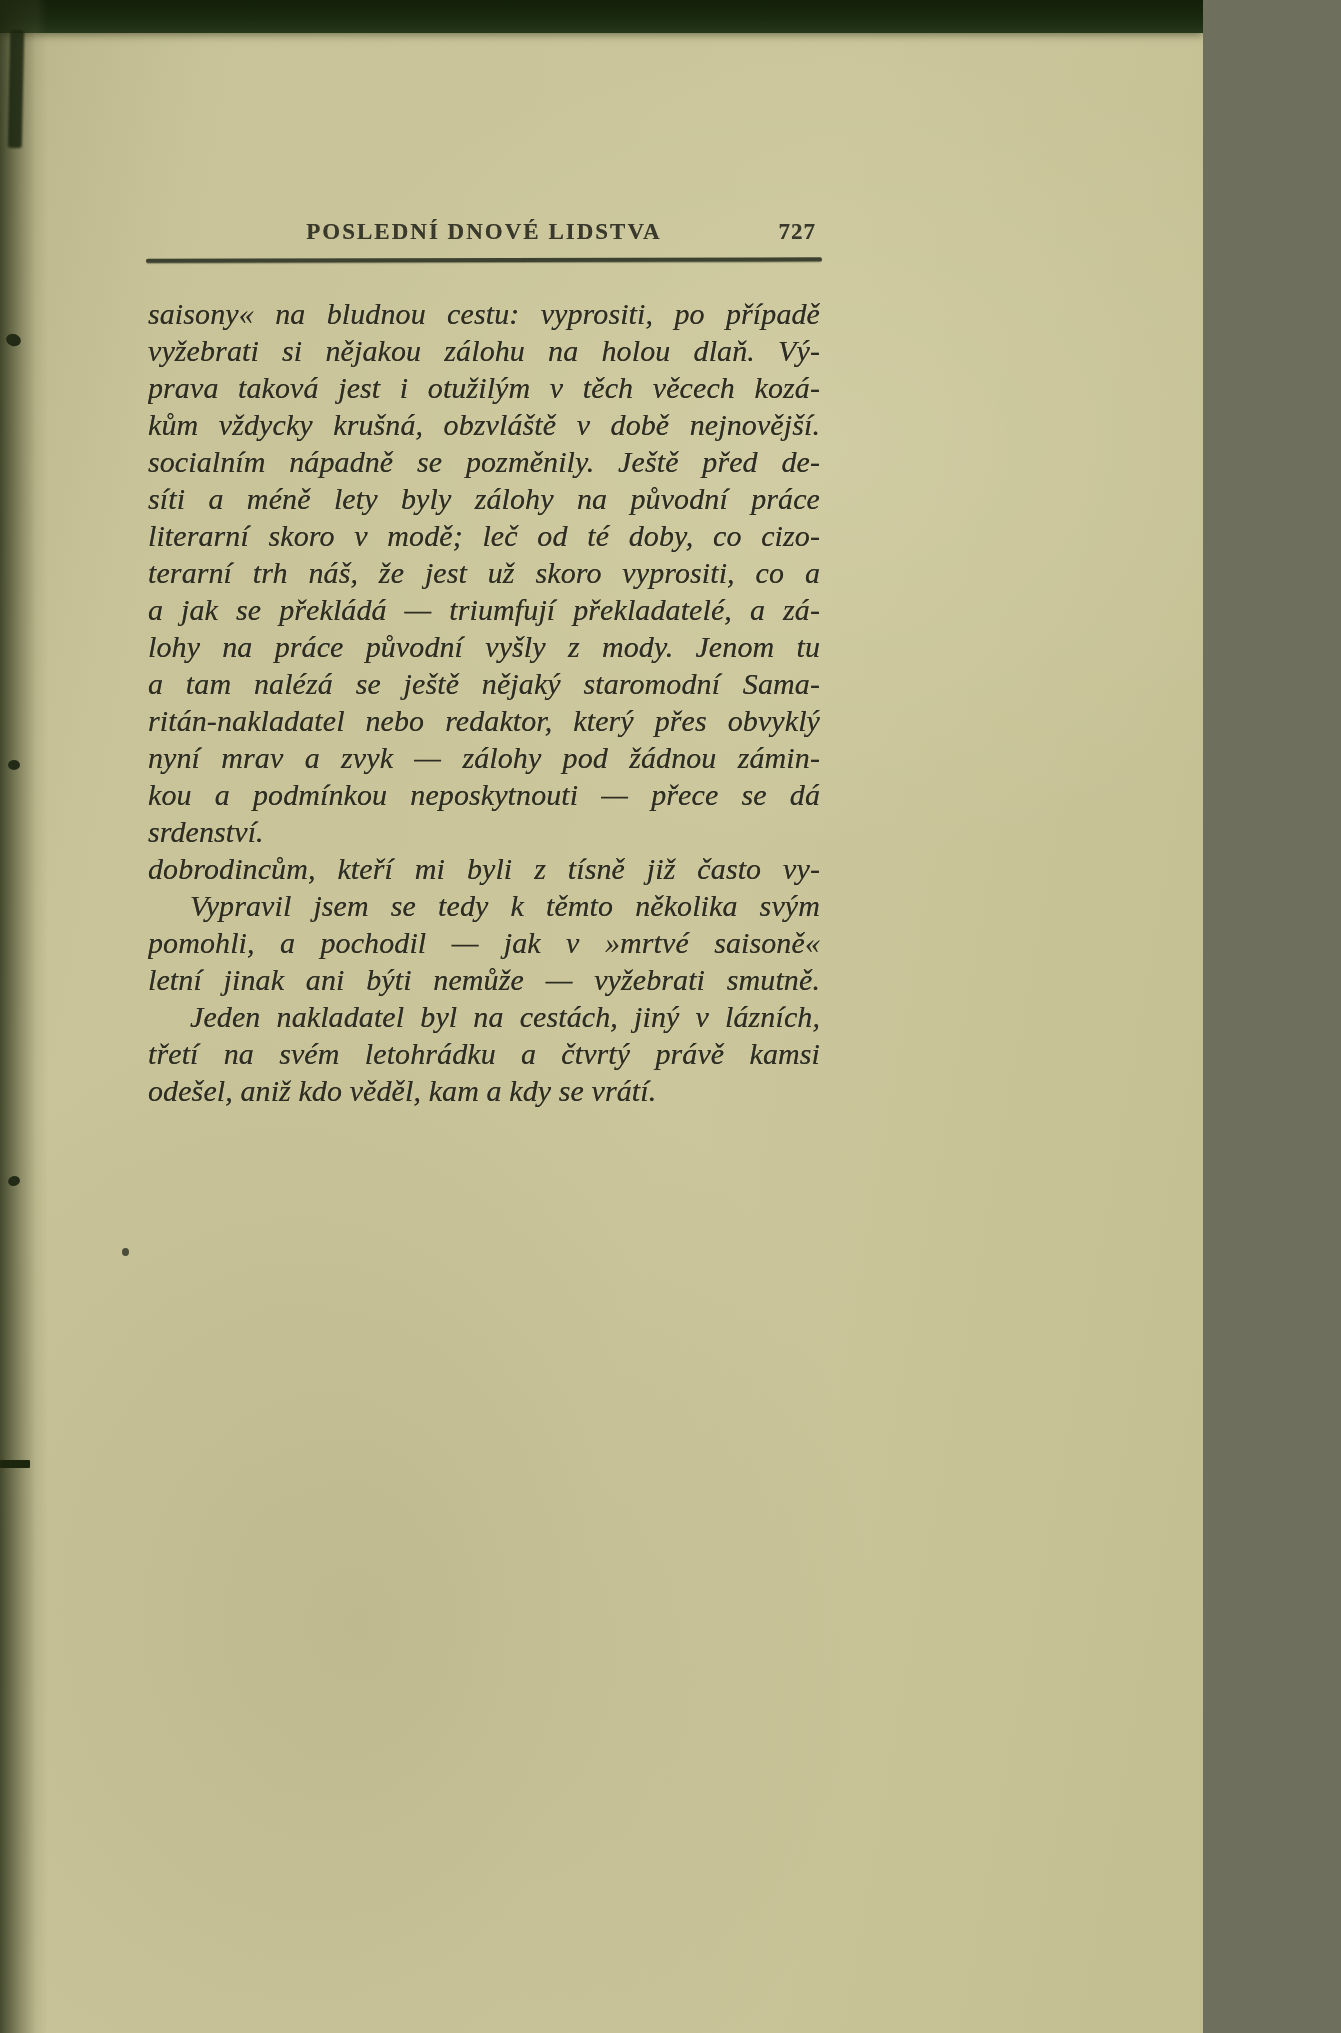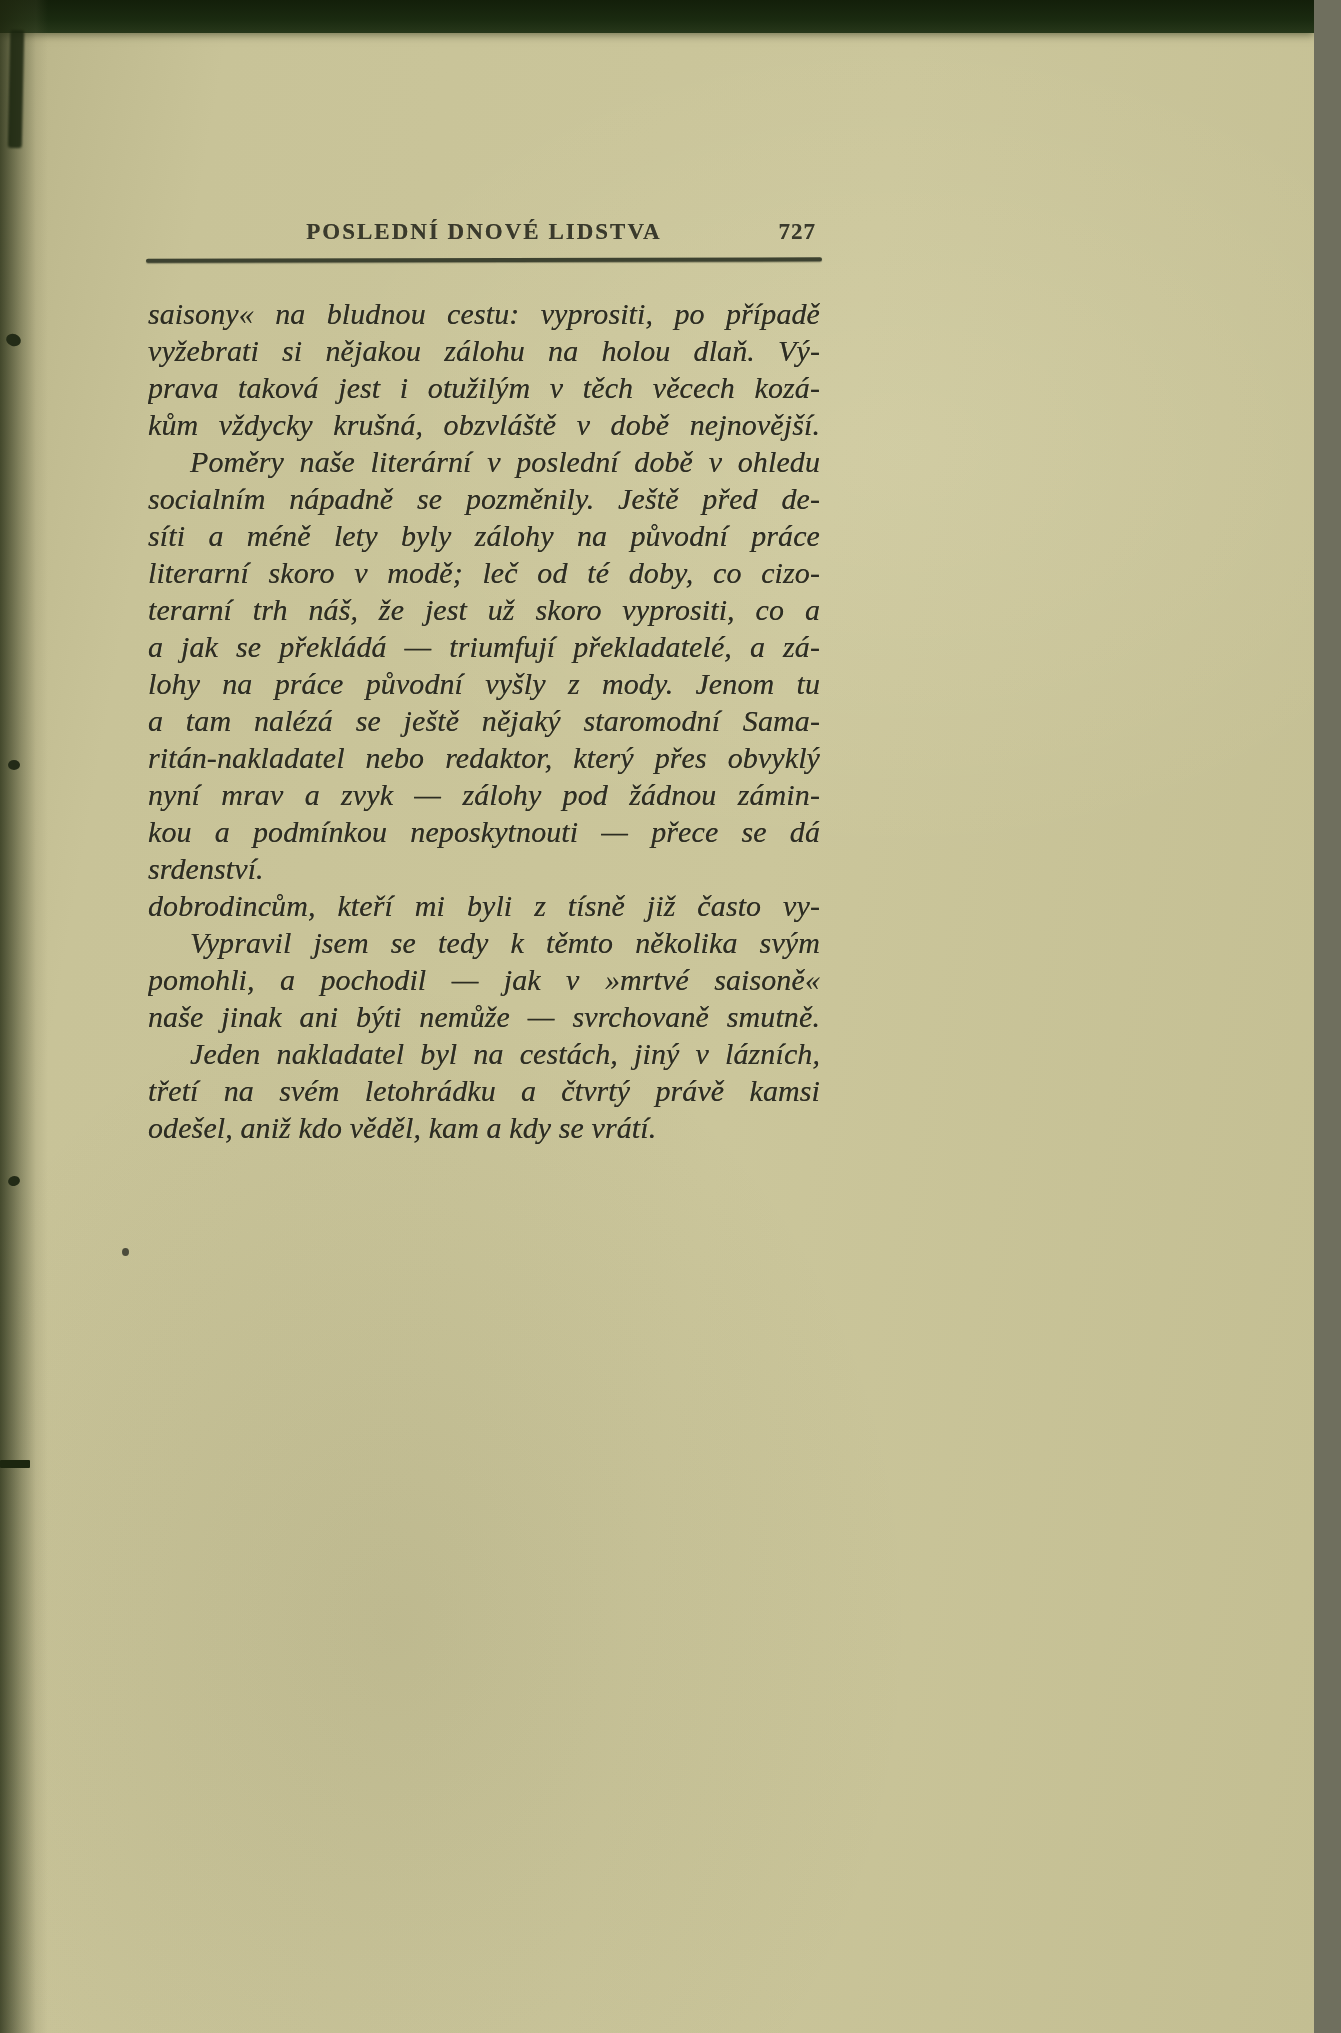--- a/index.html
+++ b/index.html
@@ -1,18 +1,18 @@
 <!DOCTYPE html>
 <html style="--paper: #c8c398; --paper-dark: #b9b489; --ink: #2d2d23; --edge: #1a2a10; --rule: #3d4230;"><head>
 <meta charset="utf-8">
 <style>
   *{box-sizing:border-box;}
   html,body{margin:0;padding:0;background:#6f6f5e;}
   .scan{
-    position:relative;width:1314px;height:2033px;overflow:hidden;
+    position:relative;width:1203px;height:2033px;overflow:hidden;
     background:
       radial-gradient(1000px 700px at 68% 22%, rgba(255,252,225,0.12), transparent 60%),
       radial-gradient(800px 1000px at 30% 80%, rgba(85,82,50,0.10), transparent 65%),
       linear-gradient(100deg, var(--paper-dark,#b9b489) 0%, var(--paper,#c8c398) 14%, #cbc69b 55%, #c3be92 100%);
     font-family:"Liberation Serif","DejaVu Serif",serif;
     color:var(--ink,#2d2d23);
   }
   .top-band{position:absolute;left:0;top:0;width:100%;height:33px;
     background:linear-gradient(to bottom,#131f0a,var(--edge,#1a2a10) 60%,#27371a);
     box-shadow:0 2px 8px rgba(40,48,22,0.55);}
@@ -57,38 +57,37 @@
   <div class="rule"></div>
 
   <div class="textcol">
       <div class="paragraph">
         <div class="line">saisony« na bludnou cestu: vyprositi, po případě</div>
         <div class="line">vyžebrati si nějakou zálohu na holou dlaň. Vý-</div>
         <div class="line">prava taková jest i otužilým v těch věcech kozá-</div>
         <div class="line">kům vždycky krušná, obzvláště v době nejnovější.</div>
       </div>
       <div class="paragraph">
-        <div class="line indent">Poměry naše literární v poslední době v ohledu</div>
         <div class="line">socialním nápadně se pozměnily. Ještě před de-</div>
         <div class="line">síti a méně lety byly zálohy na původní práce</div>
         <div class="line">literarní skoro v modě; leč od té doby, co cizo-</div>
         <div class="line">terarní trh náš, že jest už skoro vyprositi, co a</div>
         <div class="line">a jak se překládá — triumfují překladatelé, a zá-</div>
         <div class="line">lohy na práce původní vyšly z mody. Jenom tu</div>
         <div class="line">a tam nalézá se ještě nějaký staromodní Sama-</div>
         <div class="line">ritán-nakladatel nebo redaktor, který přes obvyklý</div>
         <div class="line">nyní mrav a zvyk — zálohy pod žádnou zámin-</div>
         <div class="line">kou a podmínkou neposkytnouti — přece se dá</div>
         <div class="line endleft">srdenství.</div>
       </div>
       <div class="paragraph">
         <div class="line">dobrodincům, kteří mi byli z tísně již často vy-</div>
         <div class="line indent">Vypravil jsem se tedy k těmto několika svým</div>
         <div class="line">pomohli, a pochodil — jak v »mrtvé saisoně«</div>
-        <div class="line">naše jinak ani býti nemůže — svrchovaně smutně.</div>
+        <div class="line">letní jinak ani býti nemůže — vyžebrati smutně.</div>
       </div>
       <div class="paragraph">
         <div class="line indent">Jeden nakladatel byl na cestách, jiný v lázních,</div>
         <div class="line">třetí na svém letohrádku a čtvrtý právě kamsi</div>
         <div class="line endleft">odešel, aniž kdo věděl, kam a kdy se vrátí.</div>
       </div>
     </div>
 
   <div class="speck s1"></div>
   <div class="speck s2"></div>

